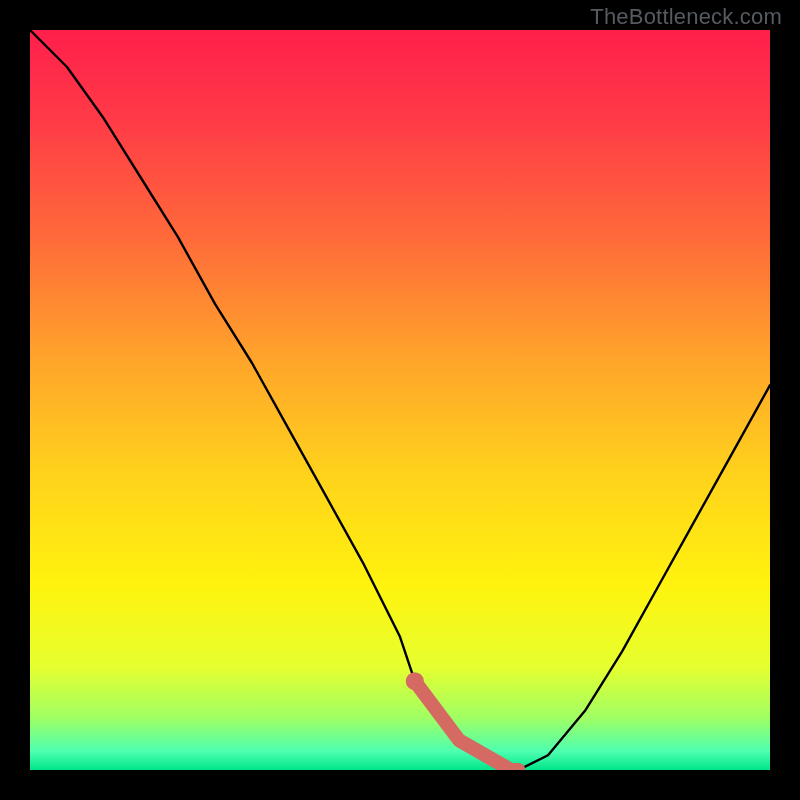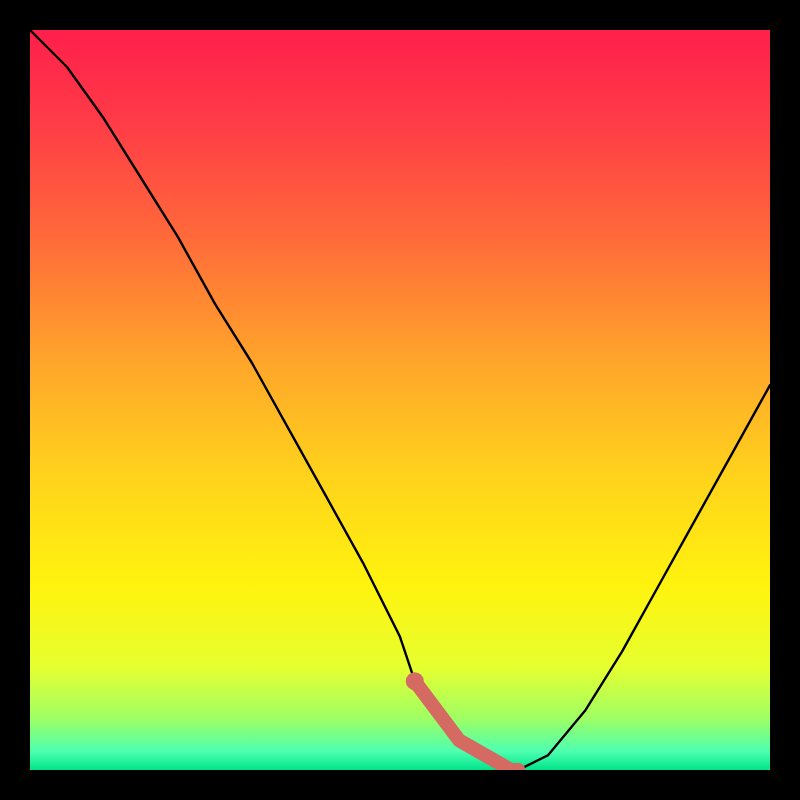--- a/index.html
+++ b/index.html
@@ -35,20 +35,21 @@
     width: 740px;
     height: 740px;
     display: block;
   }
 </style>
 </head>
 <body>
 
 <div class="frame">
 
+  <div class="attribution">TheBottleneck.com</div>
 
   <svg class="plot" viewBox="0 0 740 740" preserveAspectRatio="none">
     <defs>
       <linearGradient id="bg-grad" x1="0" y1="0" x2="0" y2="1">
           <stop offset="0%" stop-color="#ff1f4b"></stop>
           <stop offset="12%" stop-color="#ff3a47"></stop>
           <stop offset="28.000000000000004%" stop-color="#ff6a3a"></stop>
           <stop offset="45%" stop-color="#ffa62a"></stop>
           <stop offset="60%" stop-color="#ffd21c"></stop>
           <stop offset="75%" stop-color="#fff30e"></stop>

